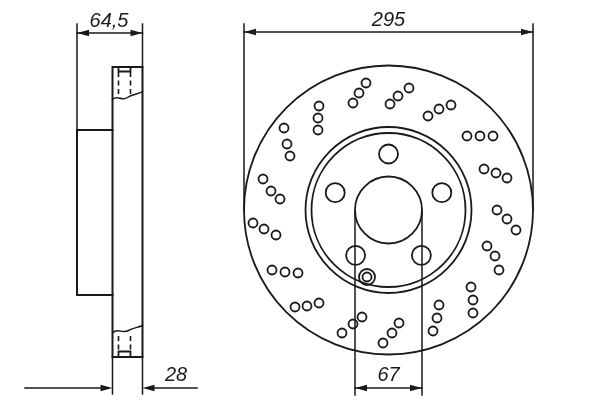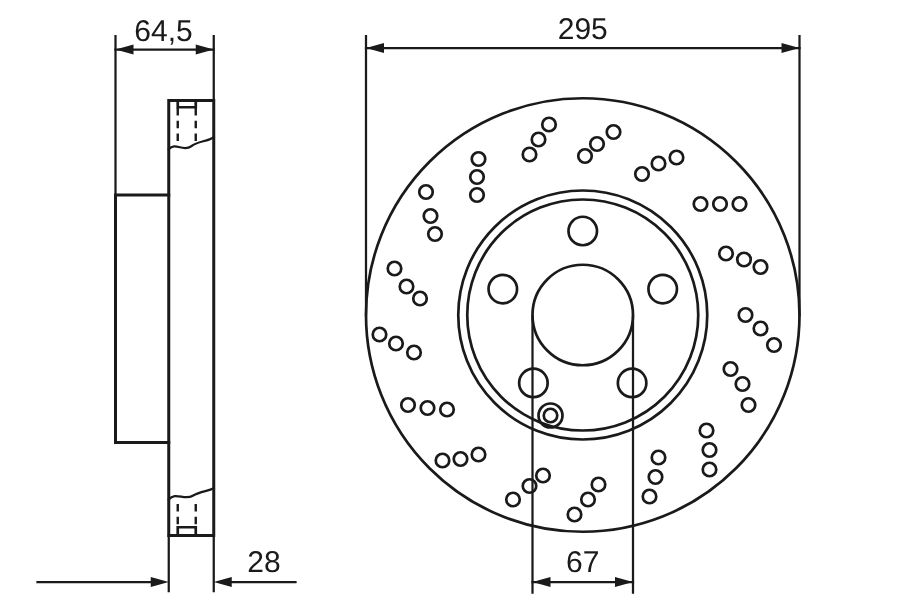--- a/index.html
+++ b/index.html
@@ -2,21 +2,21 @@
 <html style="--line: #1a1a1a;"><head>
 <meta charset="utf-8">
 <style>
   :root { --line:#1a1a1a; --bg:#ffffff; }
   html,body { margin:0; padding:0; }
   body {
     width:600px; height:400px; overflow:hidden;
     background:var(--bg);
     font-family:"Liberation Sans", sans-serif;
   }
-  .canvas { width:600px; height:400px; background:var(--bg); }
+  .canvas { width:600px; height:400px; background:var(--bg);font-style:italic; }
   
   .ln   { fill:none; stroke:var(--line); stroke-width:2;   stroke-linecap:square; }
   .thin { stroke-width:1.5; }
   .med  { stroke-width:1.8; }
   .dash { fill:none; stroke:var(--line); stroke-width:1.6; stroke-dasharray:5 3.5; }
   .part { fill:none; stroke:var(--line); stroke-width:1.8; }
   .arrow{ fill:var(--line); stroke:none; }
   .dimtext {
     font-family:"Liberation Sans", sans-serif;
     font-size:20px; fill:var(--line);

